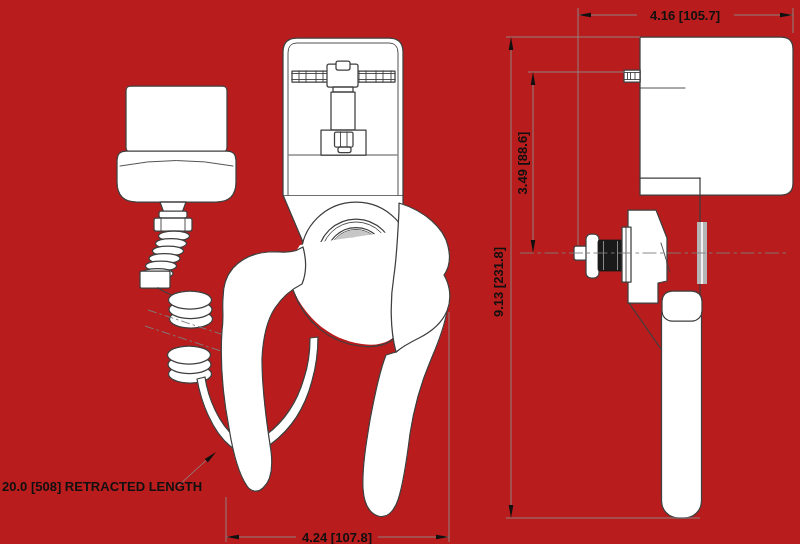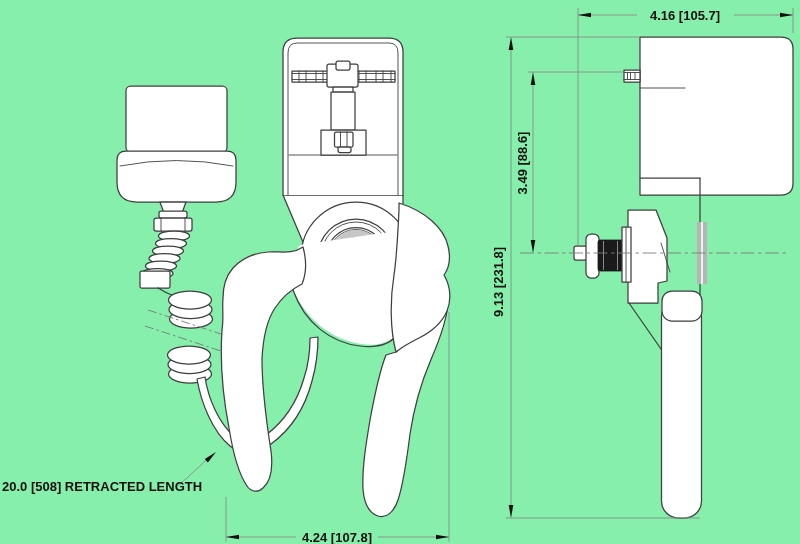--- a/index.html
+++ b/index.html
@@ -1,16 +1,16 @@
 <!DOCTYPE html>
 <html><head>
 <meta charset="utf-8">
 <style>
   html,body{margin:0;padding:0;background:#ffffff;}
-  .canvas{position:relative;width:800px;height:544px;background:#86efac;overflow:hidden;}
+  .canvas{position:relative;width:800px;height:544px;background:#b91c1c;overflow:hidden;}
   svg{display:block;}
   .outline{stroke:#3f3f3f;stroke-width:1.25;fill:none;stroke-linejoin:round;stroke-linecap:round;}
   .white{fill:#ffffff;}
   .dimline{stroke:#8c8c8c;stroke-width:0.9;fill:none;}
   .centerline{stroke:#7d7d7d;stroke-width:0.9;fill:none;stroke-dasharray:14 3.5 3.5 3.5;}
   .breakline{stroke:#7d7d7d;stroke-width:0.95;fill:none;stroke-dasharray:9 3 2.5 3;}
   .dimtext{font:700 13px "Liberation Sans", sans-serif;fill:#101010;}
   .arrow{fill:#101010;stroke:none;}
   .grayfill{fill:#b5b5b5;stroke:none;}
   .darkfill{fill:#1a1a1a;stroke:#1a1a1a;stroke-width:0.8;}

